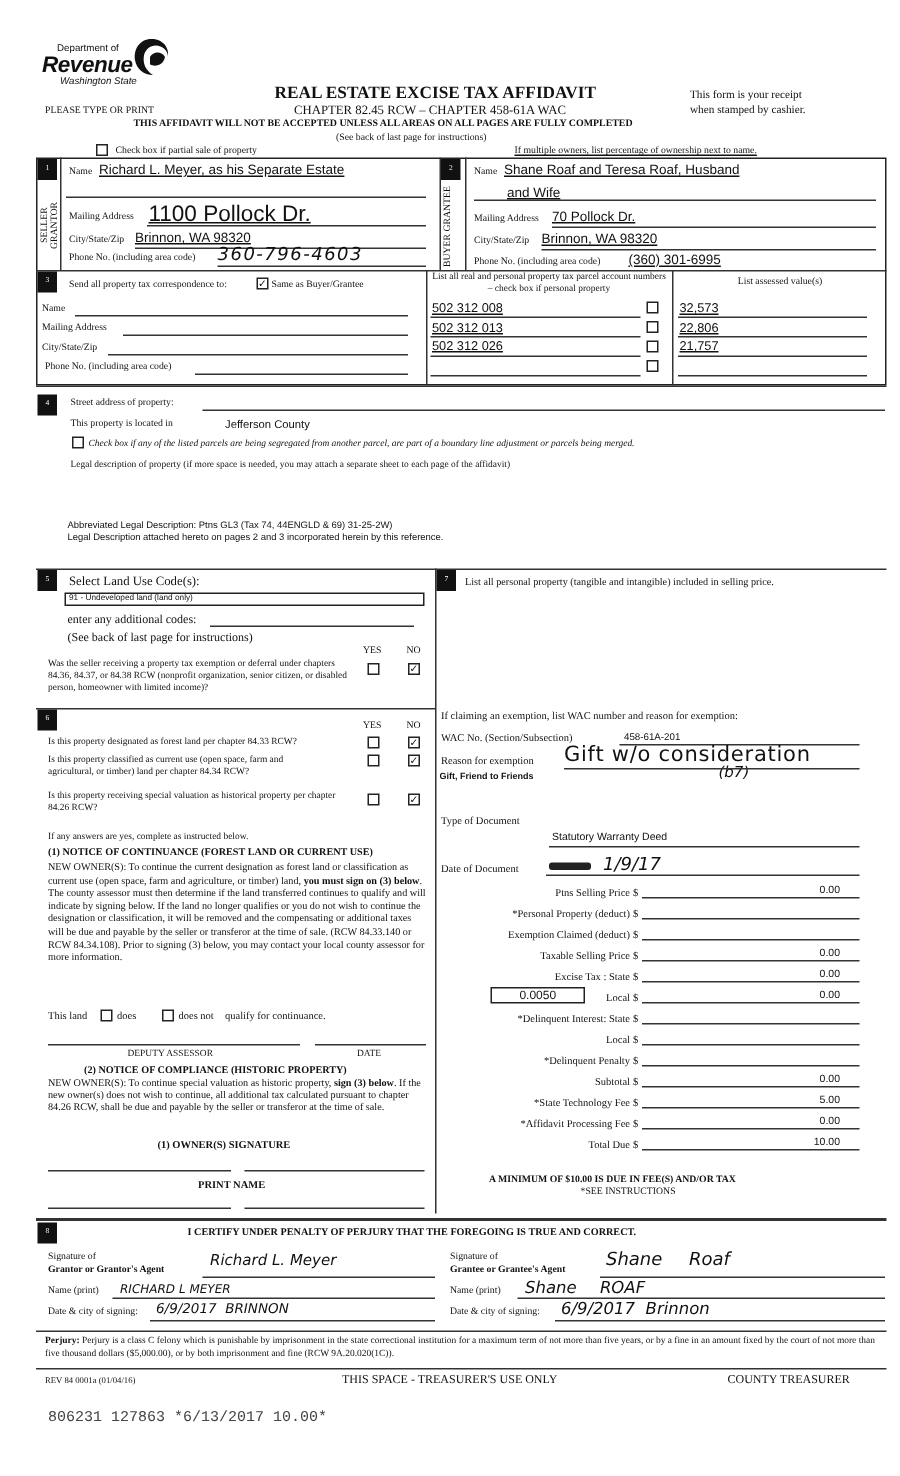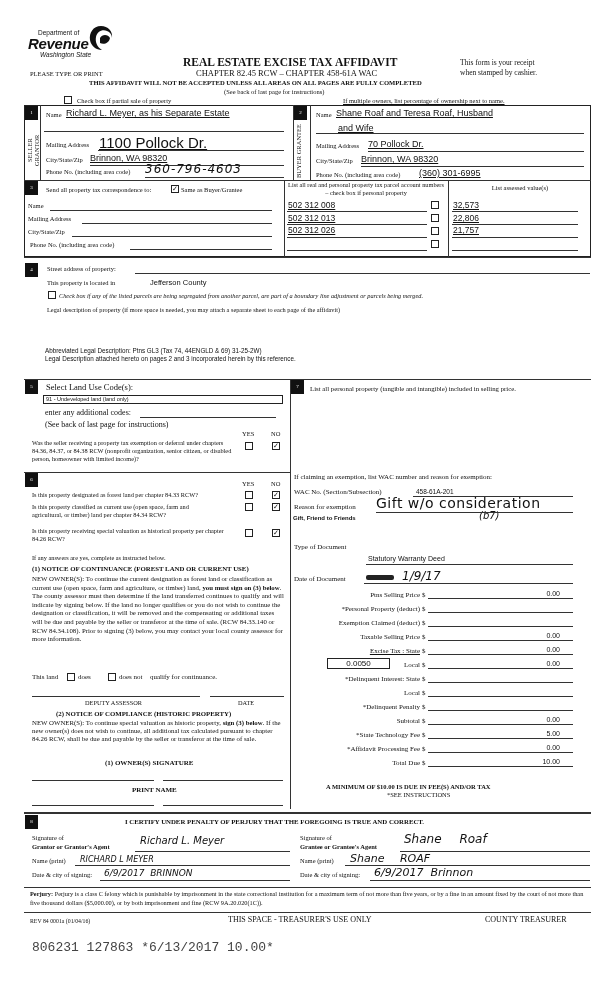--- a/index.html
+++ b/index.html
@@ -243,21 +243,21 @@
   <div class="val" style="left:430px;width:130px;top:618px;"></div>
   <div class="hl" style="left:428px;top:626px;width:145px;"></div>
 </div>
 <div>
   <div class="lbl" style="right:180px;top:633px;font-size:7px;">Taxable Selling Price</div>
   <div class="lbl" style="left:422px;top:633px;font-size:7px;">$</div>
   <div class="val" style="left:430px;width:130px;top:632px;">0.00</div>
   <div class="hl" style="left:428px;top:640px;width:145px;"></div>
 </div>
 <div>
-  <div class="lbl" style="right:180px;top:647px;font-size:7px;text-decoration:underline;">Excise Tax : State</div>
+  <div class="lbl" style="right:180px;top:647px;font-size:7px;">Excise Tax : State</div>
   <div class="lbl" style="left:422px;top:647px;font-size:7px;">$</div>
   <div class="val" style="left:430px;width:130px;top:646px;">0.00</div>
   <div class="hl" style="left:428px;top:654px;width:145px;"></div>
 </div>
 <div class="box sans" style="left:327px;top:658px;width:63px;height:11px;font-size:8px;text-align:center;line-height:9px;">0.0050</div>
 <div>
   <div class="lbl" style="right:180px;top:661px;font-size:7px;">Local</div>
   <div class="lbl" style="left:422px;top:661px;font-size:7px;">$</div>
   <div class="val" style="left:430px;width:130px;top:660px;">0.00</div>
   <div class="hl" style="left:428px;top:668px;width:145px;"></div>
@@ -336,13 +336,13 @@
 
 <div class="hl" style="left:24px;top:887px;width:567px;"></div>
 <div class="para" style="left:30px;top:889px;width:560px;font-size:6.3px;line-height:9px;">
   <b>Perjury:</b><span> Perjury is a class C felony which is punishable by imprisonment in the state correctional institution for a maximum term of not more than five years, or by a fine in an amount fixed by the court of not more than five thousand dollars ($5,000.00), or by both imprisonment and fine (RCW 9A.20.020(1C)).</span>
 </div>
 <div class="hl" style="left:24px;top:912px;width:567px;"></div>
 
 <div class="lbl" style="left:30px;top:918px;font-size:5.8px;">REV 84 0001a (01/04/16)</div>
 <div class="lbl" style="left:228px;top:915px;font-size:8px;">THIS SPACE - TREASURER'S USE ONLY</div>
 <div class="lbl" style="left:485px;top:915px;font-size:8px;">COUNTY TREASURER</div>
-<div class="lbl mono" style="left:32px;top:940px;font-size:13px;color:#444;">806231 127863 *6/13/2017 10.00*</div>
+<div class="lbl mono" style="left:32px;top:940px;font-size:10px;color:#444;">806231 127863 *6/13/2017 10.00*</div>
 
 </body></html>

